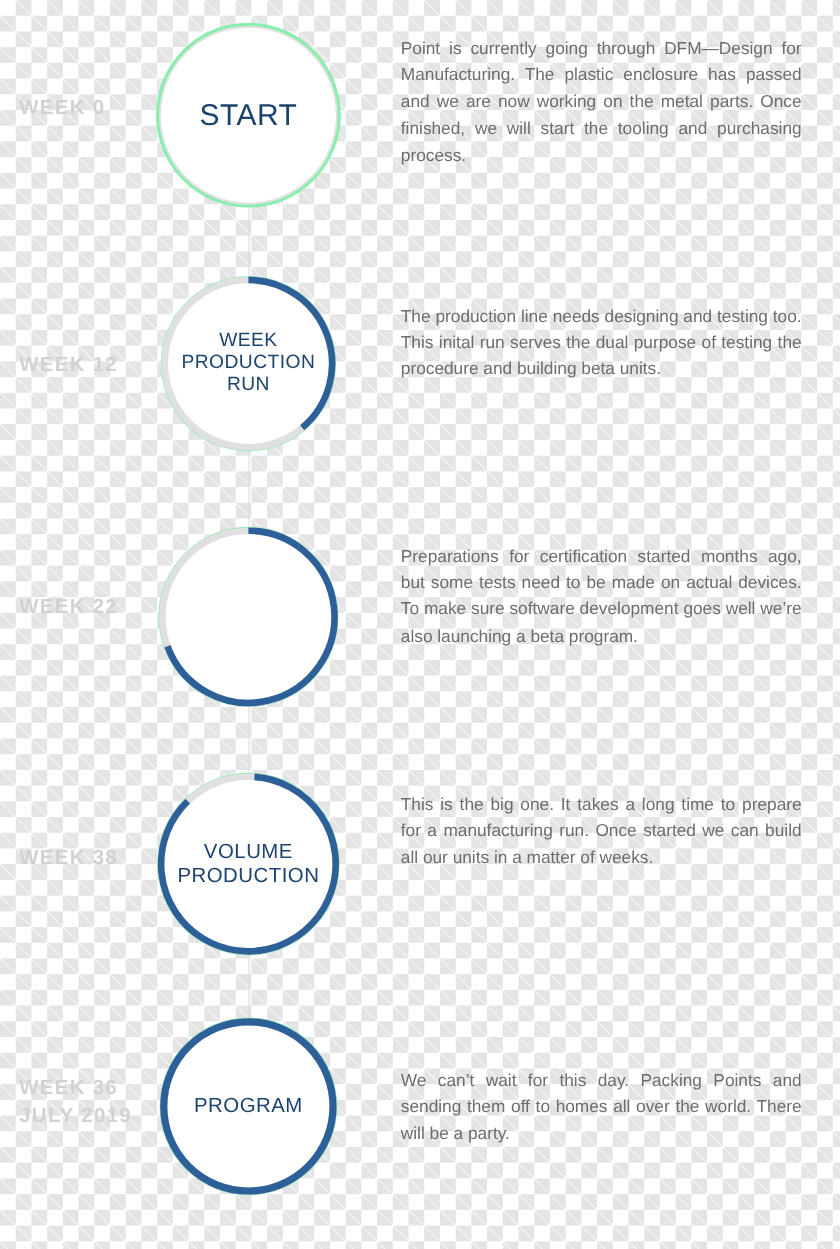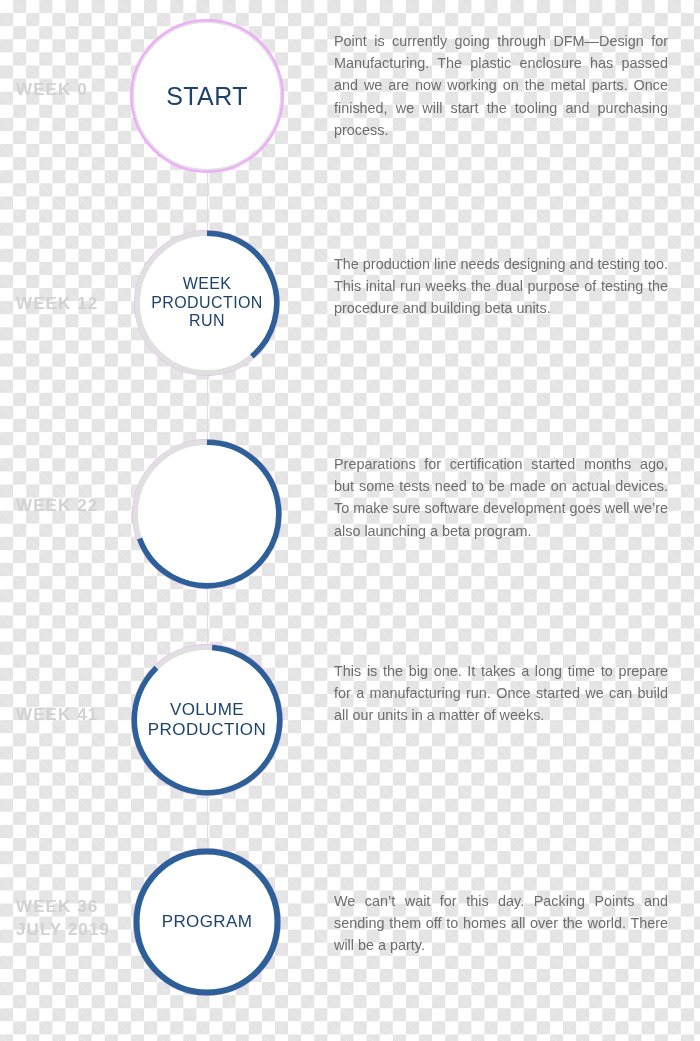--- a/index.html
+++ b/index.html
@@ -40,21 +40,21 @@
     font-weight: 700;
     line-height: 1.35;
     white-space: pre-line;
     font-family: "Liberation Sans", sans-serif;
   }
 
   
   .node {
     position: absolute;
     border-radius: 50%;
-    background: #f0abfc;
+    background: #86efac;
     box-sizing: border-box;
     display: flex;
     align-items: center;
     justify-content: center;
   }
   .node-svg {
     position: absolute;
     left: 0; top: 0;
     width: 100%;
     height: 100%;
@@ -113,30 +113,30 @@
     <div class="week-label" style="top: 293px; color: rgb(210, 210, 210);">WEEK 12</div>
     <div class="node" style="left: 134px; top: 230px; width: 146px; height: 146px;">
       <svg class="node-svg" viewBox="0 0 146 146">
         <circle cx="73" cy="73" r="69.75" fill="#ffffff" stroke="#e0e0e0" stroke-width="5.5"></circle>
         <path d="M 73.00 3.25 A 69.75 69.75 0 0 1 117.83 126.43" fill="none" stroke="#2d6099" stroke-width="5.5" stroke-linecap="butt"></path>
       </svg>
       <div class="node-label" style="font-size: 16px; color: rgb(28, 67, 110);">WEEK
 PRODUCTION
 RUN</div>
     </div>
-    <div class="desc" style="top: 253px; color: rgb(109, 109, 109);">The production line needs designing and testing too. This inital run weeks the dual purpose of testing the procedure and building beta units.</div>
+    <div class="desc" style="top: 253px; color: rgb(109, 109, 109);">The production line needs designing and testing too. This inital run serves the dual purpose of testing the procedure and building beta units.</div>
     <div class="week-label" style="top: 495px; color: rgb(210, 210, 210);">WEEK 22</div>
     <div class="node" style="left: 132px; top: 439px; width: 150px; height: 150px;">
       <svg class="node-svg" viewBox="0 0 150 150">
         <circle cx="75" cy="75" r="71.75" fill="#ffffff" stroke="#e0e0e0" stroke-width="5.5"></circle>
         <path d="M 75.00 3.25 A 71.75 71.75 0 1 1 7.58 99.54" fill="none" stroke="#2d6099" stroke-width="5.5" stroke-linecap="butt"></path>
       </svg>
     </div>
     <div class="desc" style="top: 453px; color: rgb(109, 109, 109);">Preparations for certification started months ago, but some tests need to be made on actual devices. To make sure software development goes well we’re also launching a beta program.</div>
-    <div class="week-label" style="top: 704px; color: rgb(210, 210, 210);">WEEK 41</div>
+    <div class="week-label" style="top: 704px; color: rgb(210, 210, 210);">WEEK 38</div>
     <div class="node" style="left: 131px; top: 644px; width: 152px; height: 152px;">
       <svg class="node-svg" viewBox="0 0 152 152">
         <circle cx="76" cy="76" r="72.75" fill="#ffffff" stroke="#e0e0e0" stroke-width="5.5"></circle>
         <path d="M 81.07 3.43 A 72.75 72.75 0 1 1 25.46 23.67" fill="none" stroke="#2d6099" stroke-width="5.5" stroke-linecap="butt"></path>
       </svg>
       <div class="node-label" style="font-size: 17px; color: rgb(28, 67, 110);">VOLUME
 PRODUCTION</div>
     </div>
     <div class="desc" style="top: 660px; color: rgb(109, 109, 109);">This is the big one. It takes a long time to prepare for a manufacturing run. Once started we can build all our units in a matter of weeks.</div>
     <div class="week-label" style="top: 896px; color: rgb(210, 210, 210);">WEEK 36

